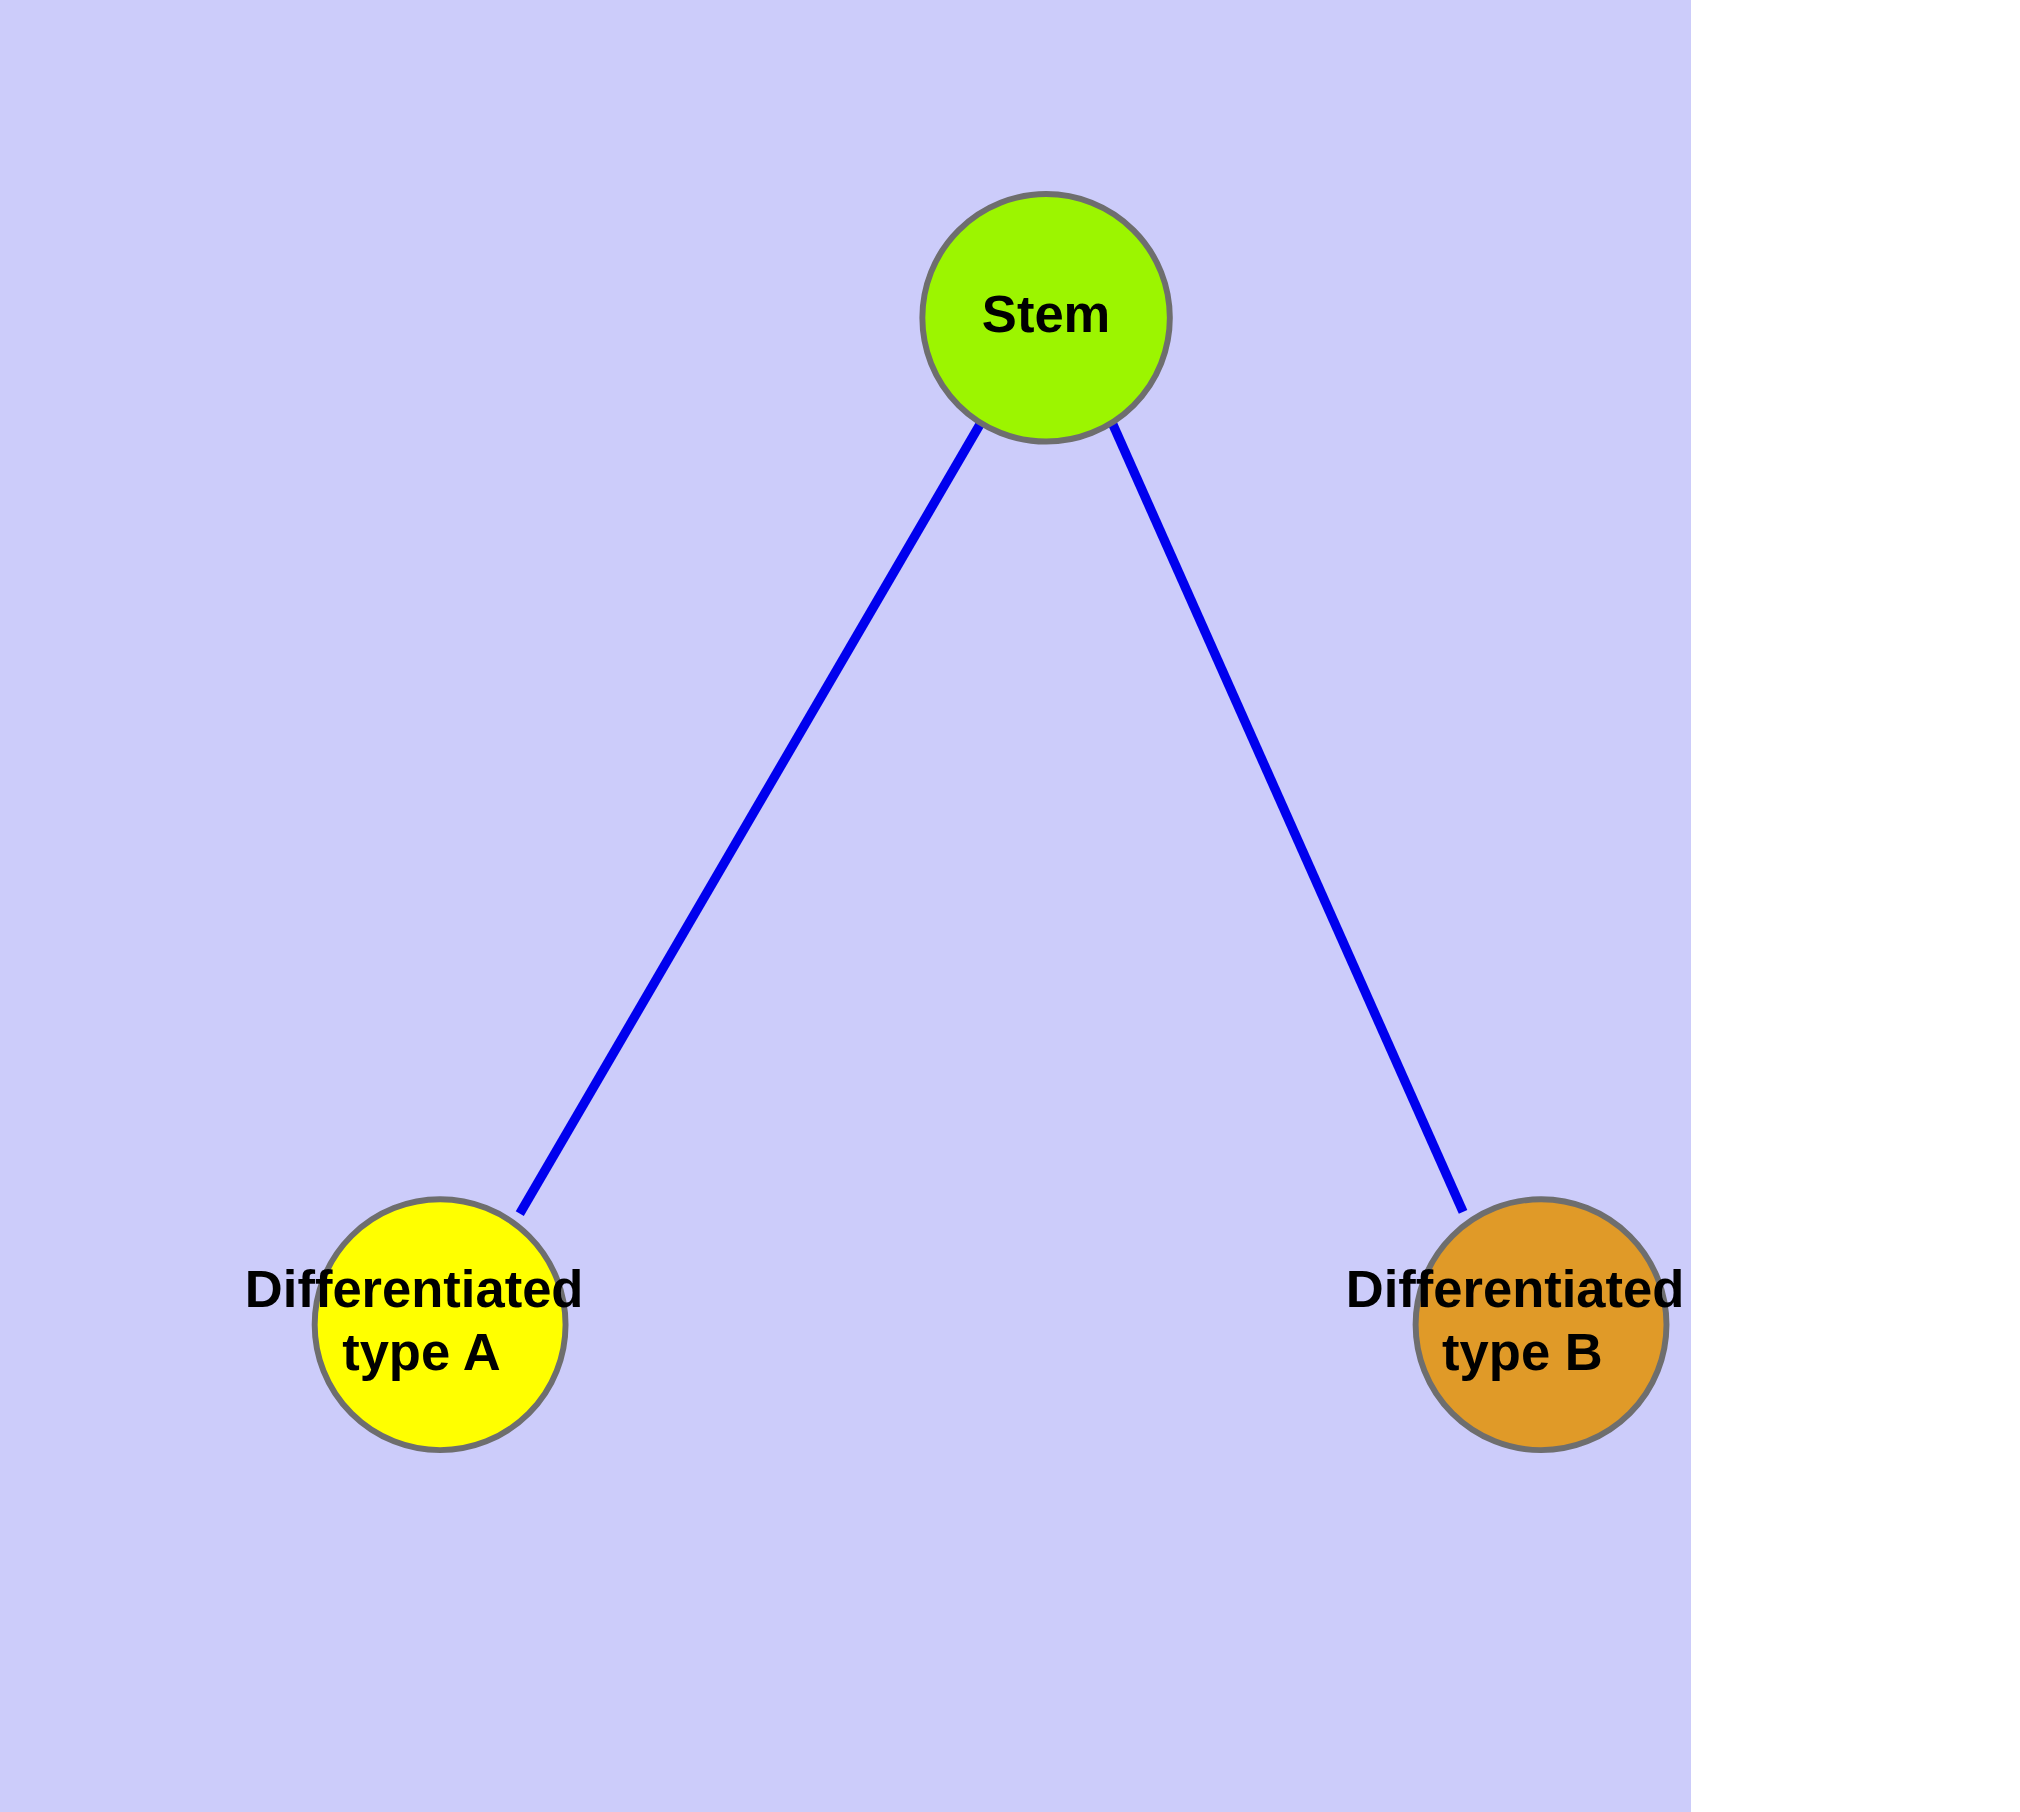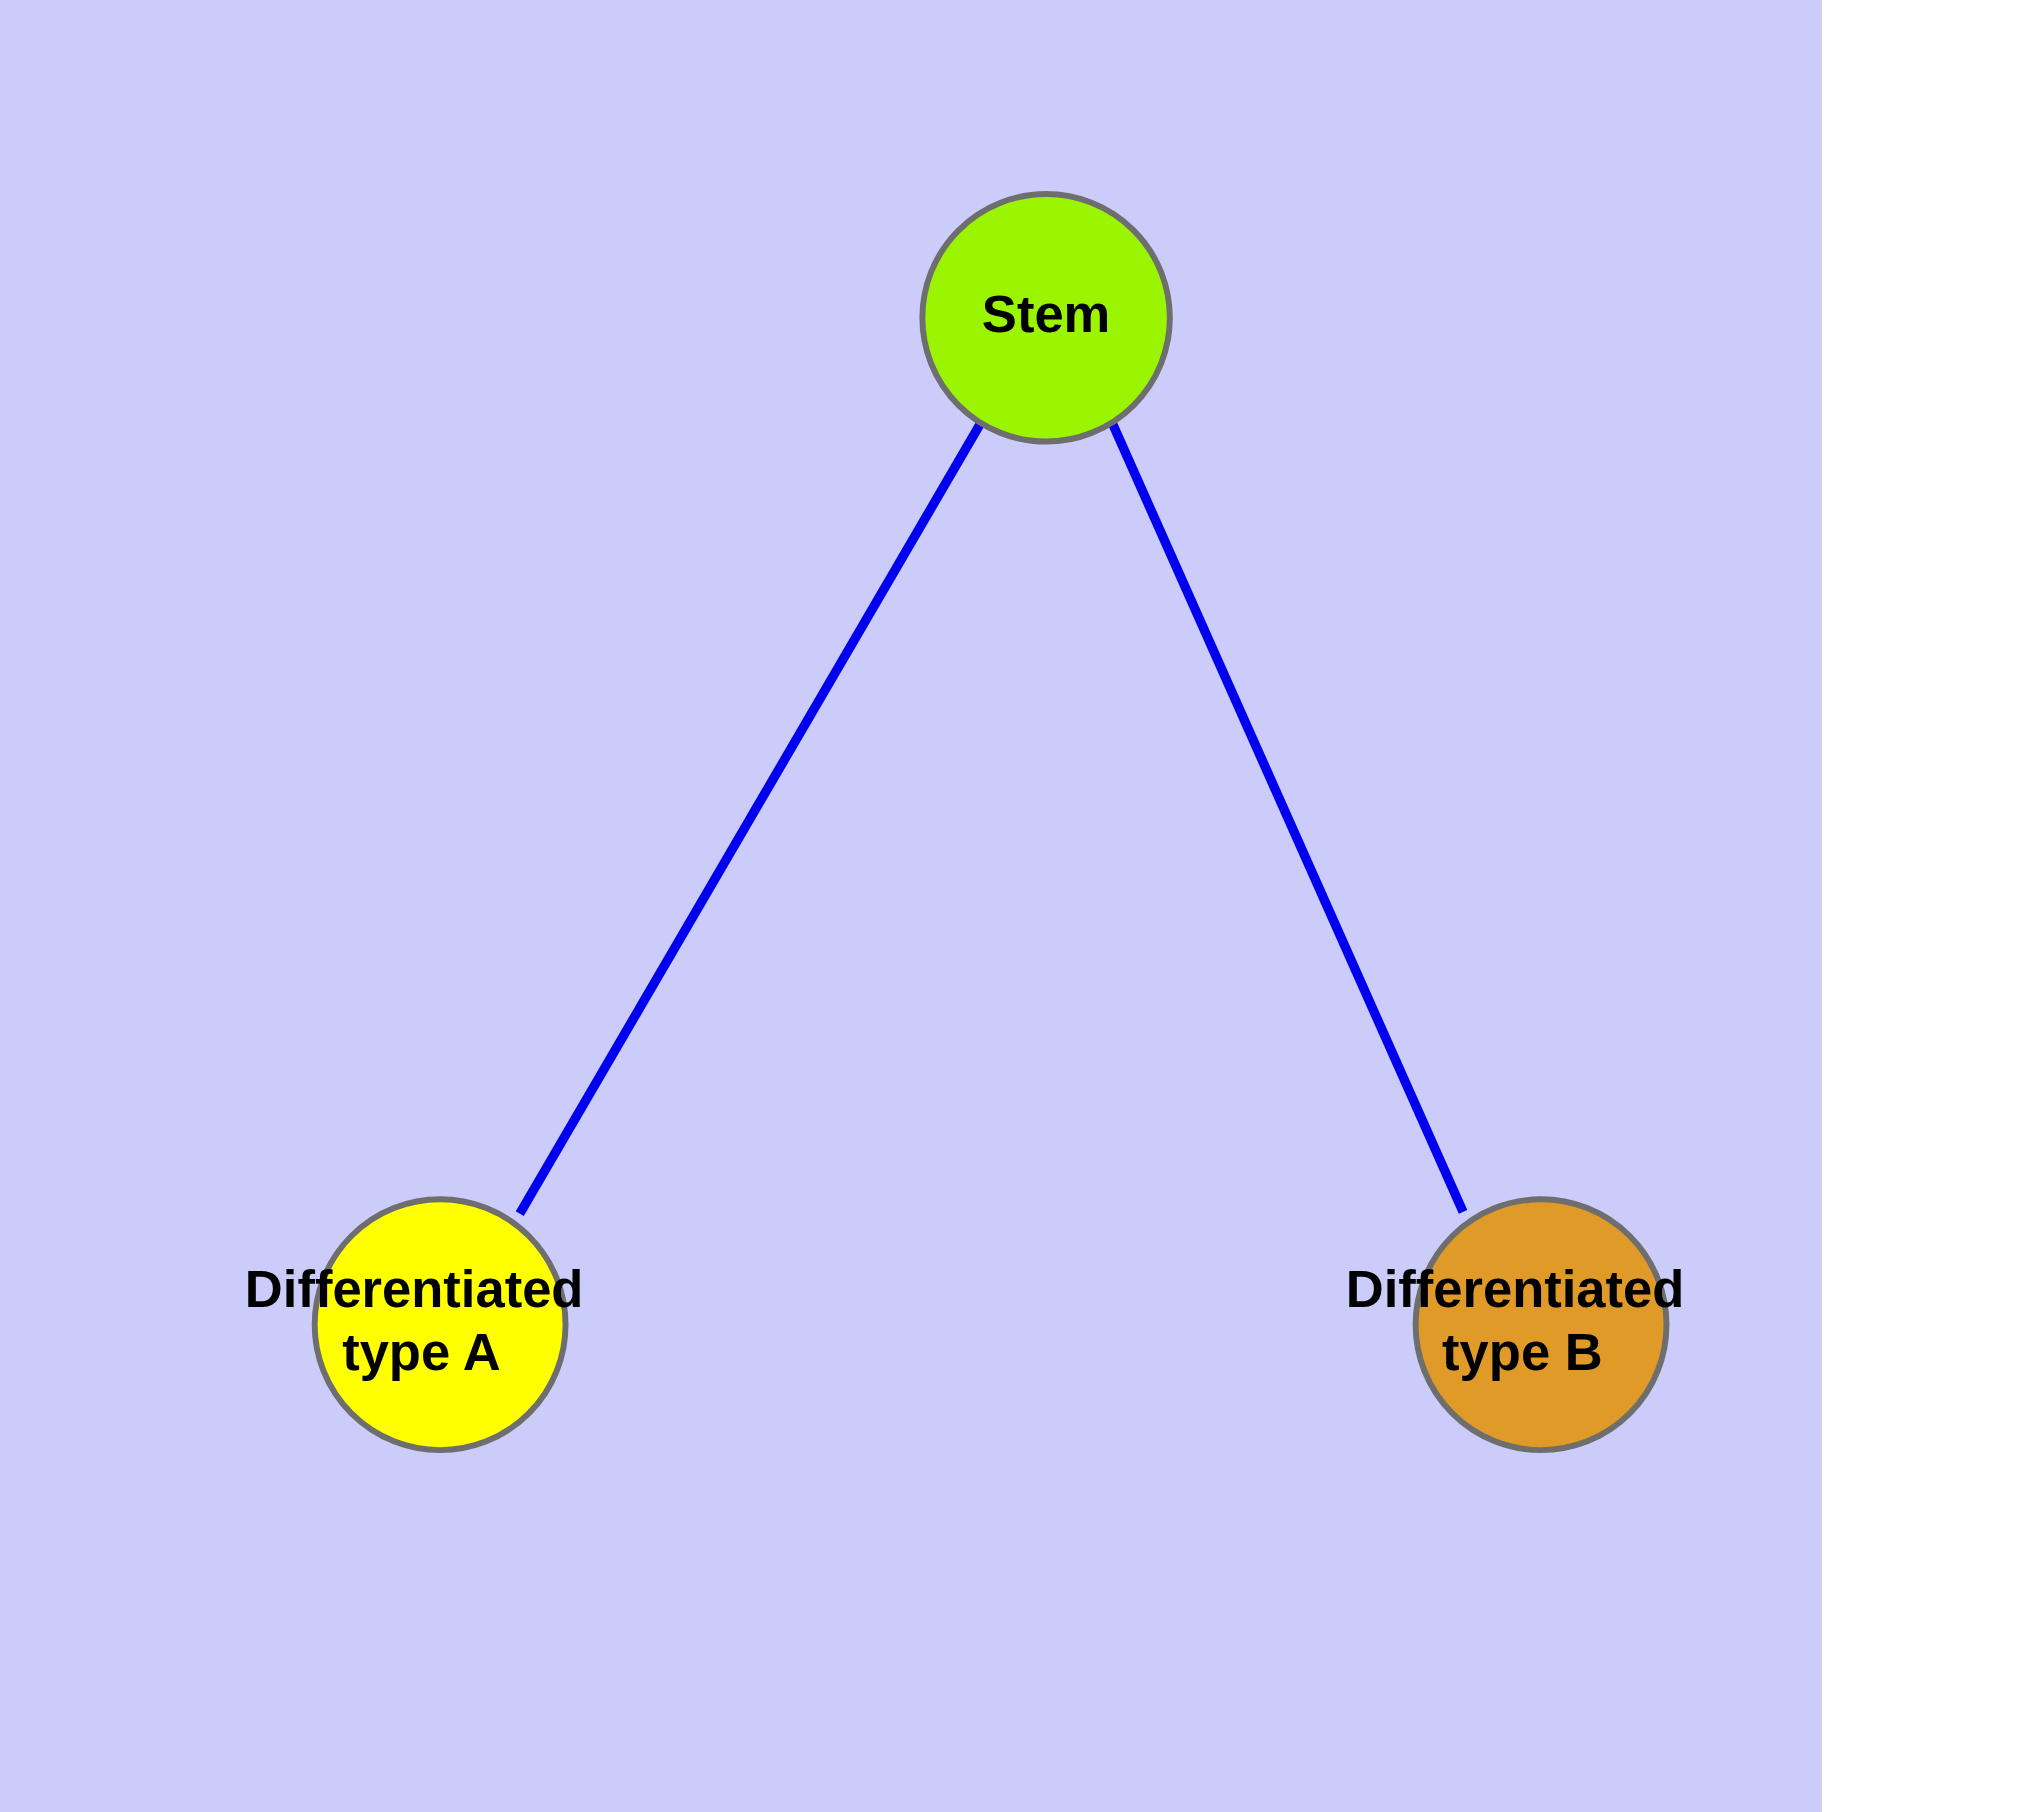--- a/index.html
+++ b/index.html
@@ -28,21 +28,21 @@
     font-weight: bold;
     fill: #000000;
     text-anchor: middle;
     dominant-baseline: middle;
     paint-order: normal;
   }
 </style>
 </head>
 <body>
 
-<div id="canvas" style="width: 1822px; height: 1812px; background: rgb(204, 204, 250);">
+<div id="canvas" style="width: 1691px; height: 1812px; background: rgb(204, 204, 250);">
   <svg id="graph-svg" viewBox="0 0 2384 2138" xmlns="http://www.w3.org/2000/svg" style="width: 2021px; height: 1812px;">
 
     <rect id="bg-rect" x="0" y="0" width="2384" height="2138" fill="#ccccfa"></rect>
 
     <g id="edges-group">
       <line id="edge-0" x1="1157" y1="499" x2="613" y2="1432" stroke="#0000ee" stroke-width="11" stroke-linecap="butt"></line>
       <line id="edge-1" x1="1312" y1="499" x2="1726" y2="1430" stroke="#0000ee" stroke-width="11" stroke-linecap="butt"></line>
     </g>
 
     <g id="nodes-group">

